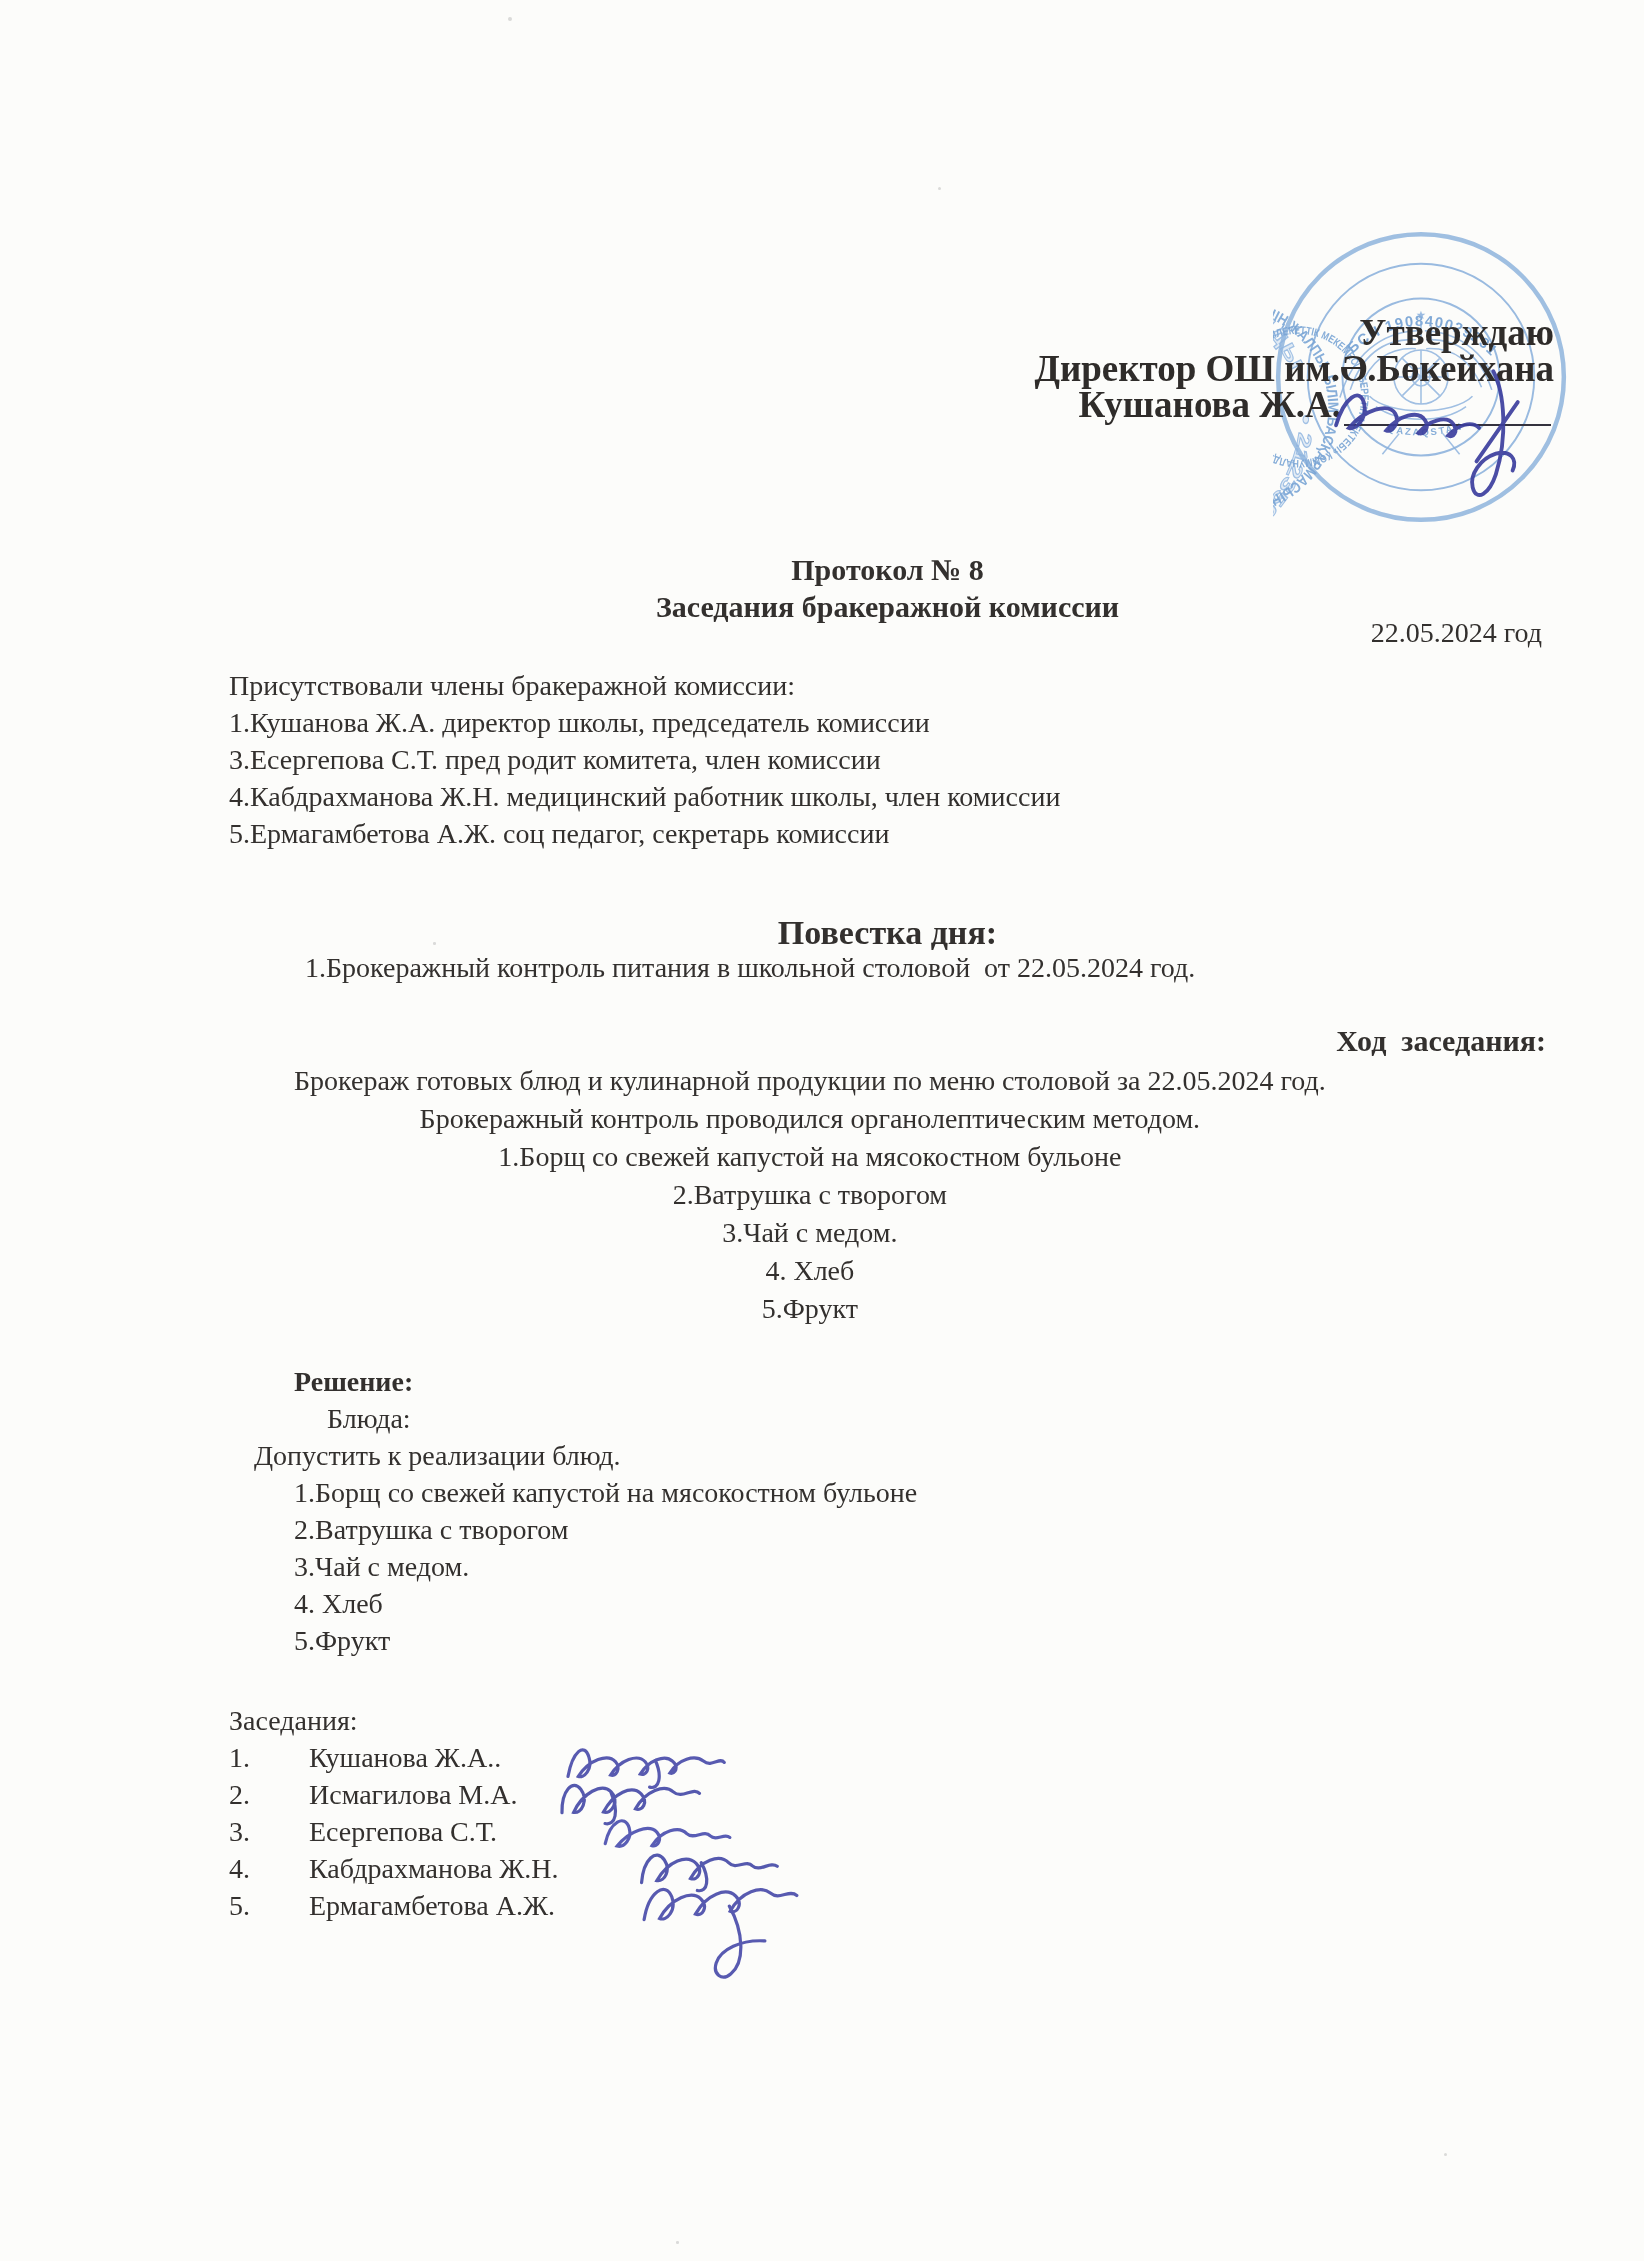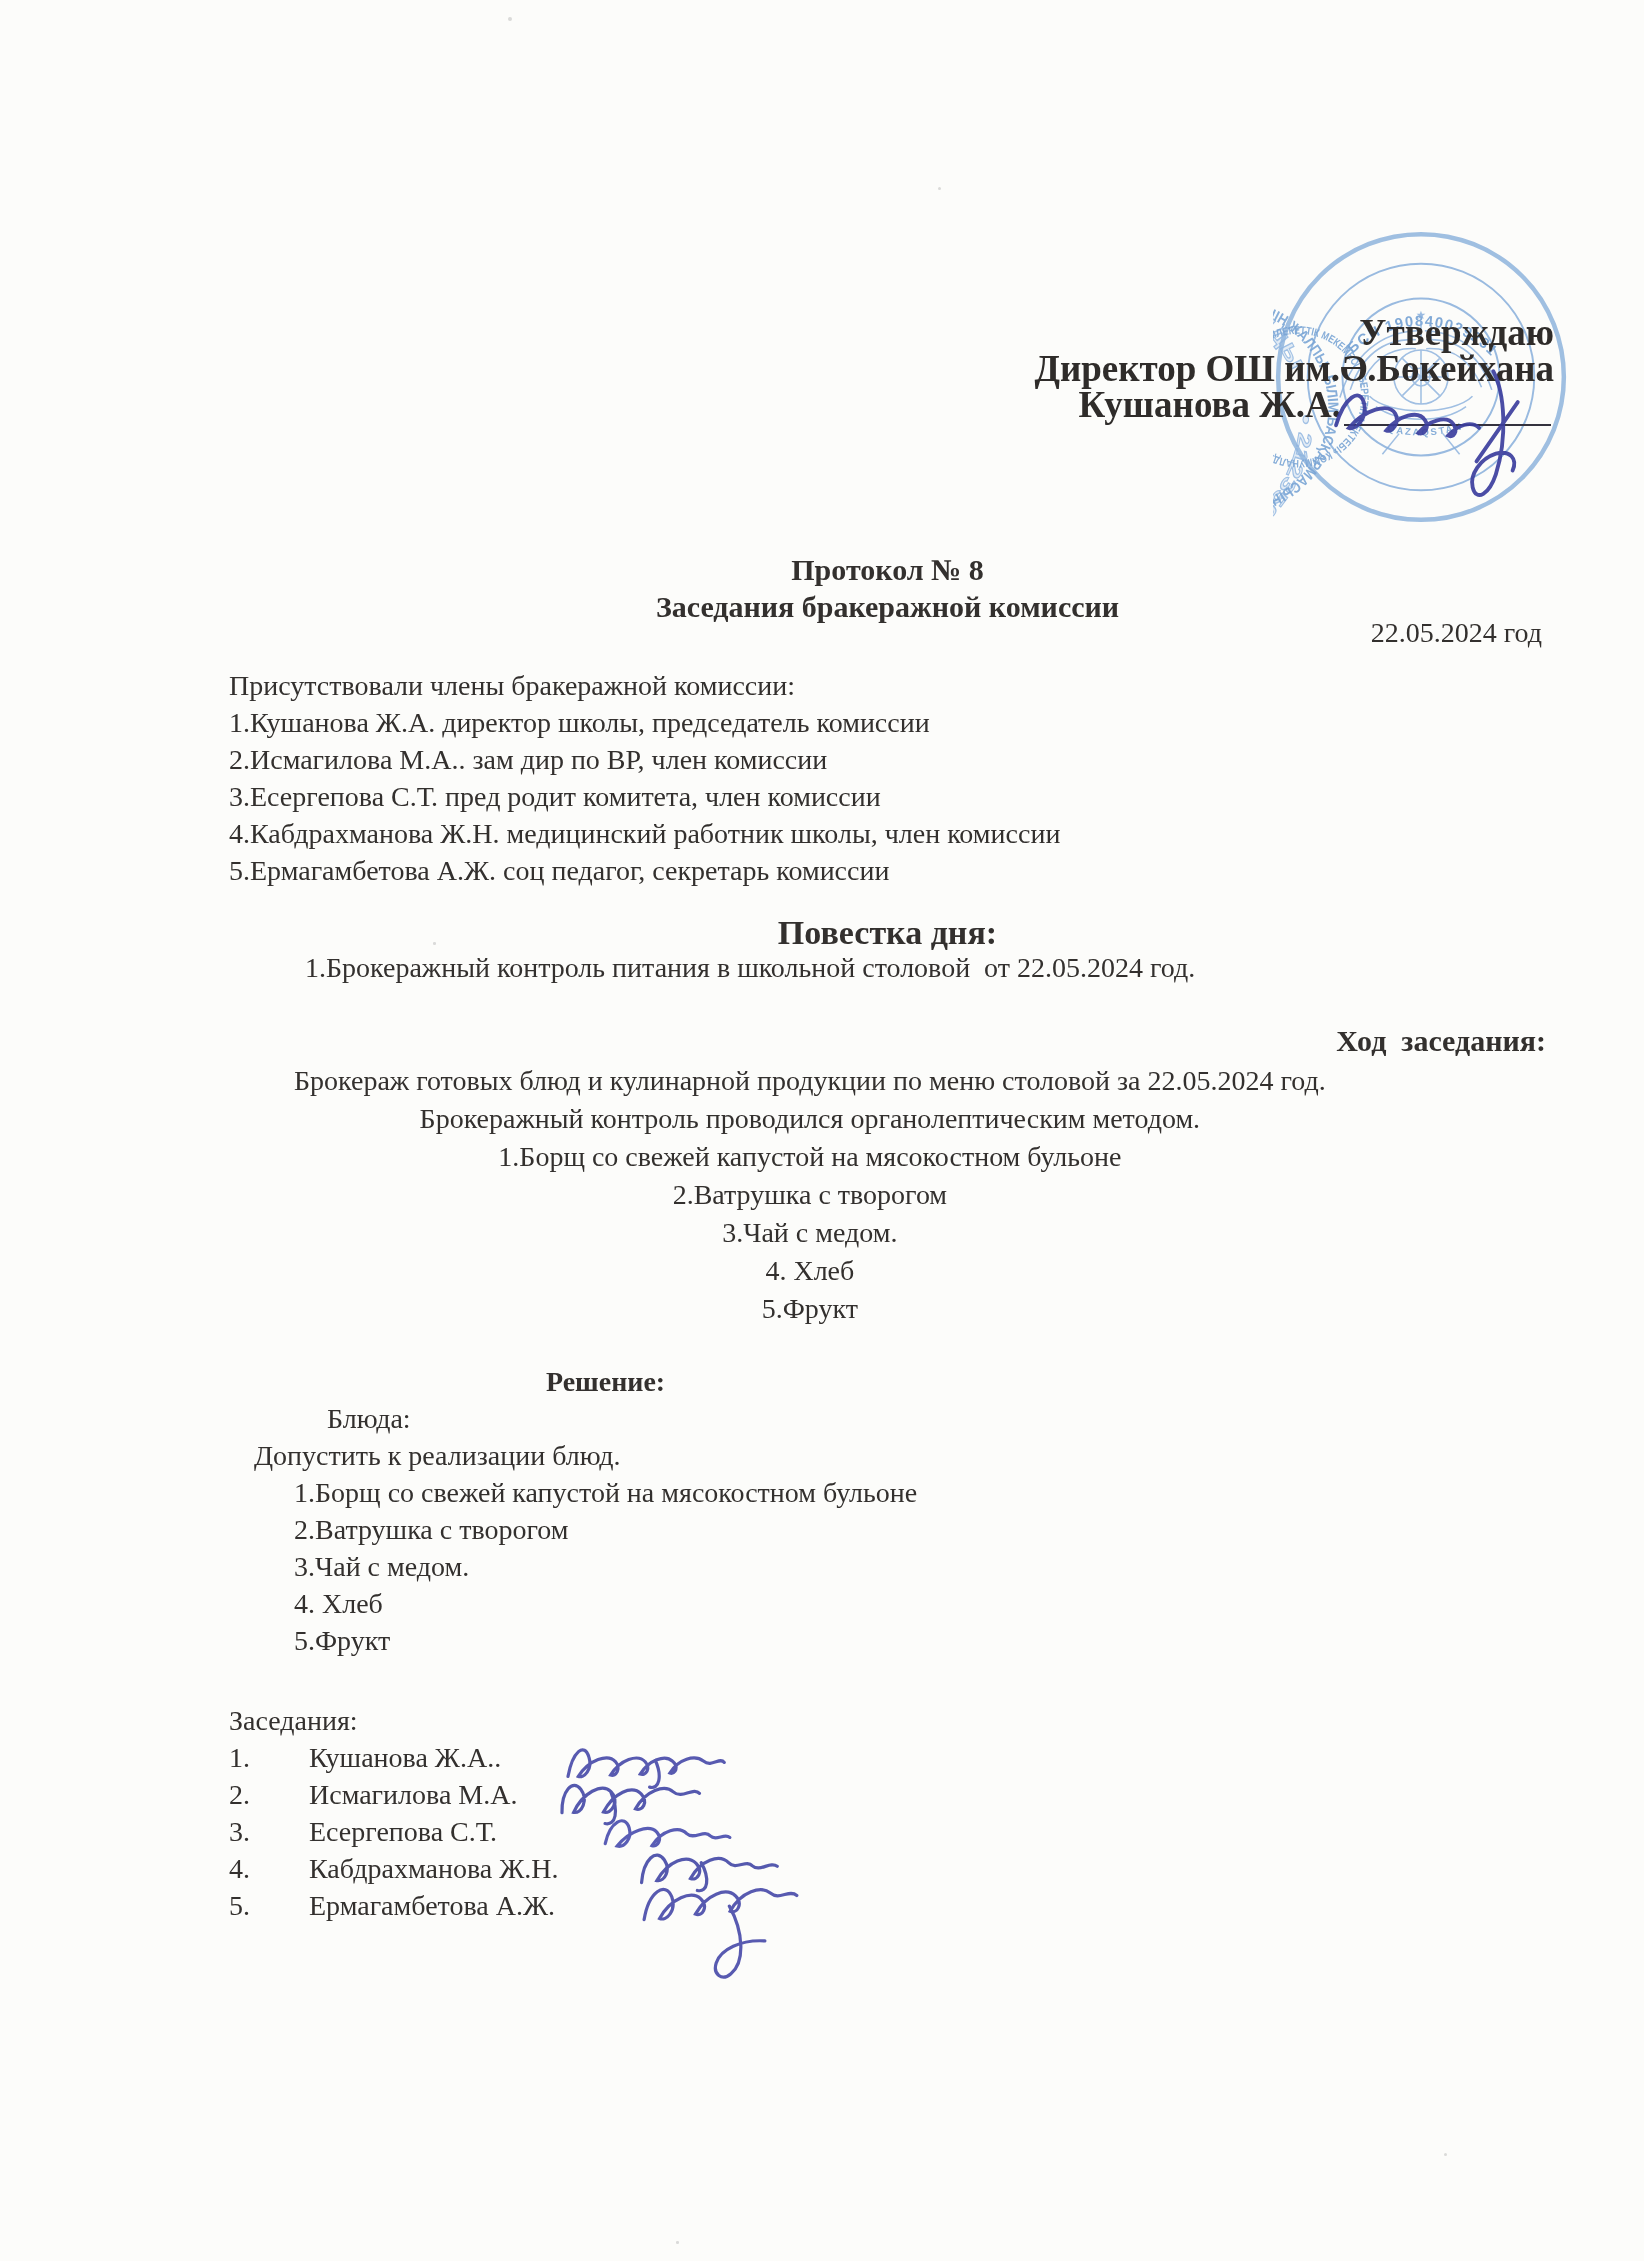--- a/index.html
+++ b/index.html
@@ -1,19 +1,19 @@
 <!DOCTYPE html>
 <html style="font-size:10.3px"><head>
 <meta charset="utf-8">
 <style>
   html,body{margin:0;padding:0;background:#e8e8e6;}
   .page{position:relative;width:1644px;height:2261px;background:#fcfcfa;margin:0 auto;
         font-family:"Liberation Serif","DejaVu Serif",serif;color:#33302e;overflow:hidden;}
   .line{white-space:pre-wrap;}
-  .b{font-weight:bold;text-align:center;}
+  .b{font-weight:bold;}
   
   .hdr-line{position:absolute;font-size:37px;font-weight:bold;white-space:pre-wrap;z-index:3;color:#2f2c2a;}
   .sig-underline{position:absolute;left:1344px;top:394px;width:207px;height:30px;
                  border-bottom:2.6px solid #34323e;z-index:3;}
   
   .title-block{position:absolute;left:229px;top:551px;width:1317px;text-align:center;z-index:3;}
   .title-block div{font-size:30px;font-weight:bold;line-height:37px;white-space:pre-wrap;}
   .date-line{position:absolute;top:617px;right:102px;font-size:28px;z-index:3;}
   
   .attendees{position:absolute;left:229px;top:667px;font-size:28px;line-height:37px;z-index:3;}
@@ -122,21 +122,20 @@
 
   <div class="title-block">
     <div class="line">Протокол № 8</div>
     <div class="line">Заседания бракеражной комиссии</div>
   </div>
   <div class="date-line line">22.05.2024 год</div>
 
   <div class="attendees">
     <div class="line">Присутствовали члены бракеражной комиссии:</div>
     <div class="line">1.Кушанова Ж.А. директор школы, председатель комиссии</div>
-    <div class="line">2.Исмагилова М.А.. зам дир по ВР, член комиссии</div>
     <div class="line">3.Есергепова С.Т. пред родит комитета, член комиссии</div>
     <div class="line">4.Кабдрахманова Ж.Н. медицинский работник школы, член комиссии</div>
     <div class="line">5.Ермагамбетова А.Ж. соц педагог, секретарь комиссии</div>
   </div>
 
   <div class="agenda-head line">Повестка дня:</div>
   <div class="agenda-item line">1.Брокеражный контроль питания в школьной столовой  от 22.05.2024 год.</div>
 
   <div class="proc-head line">Ход  заседания:</div>
   <div class="proceedings">

